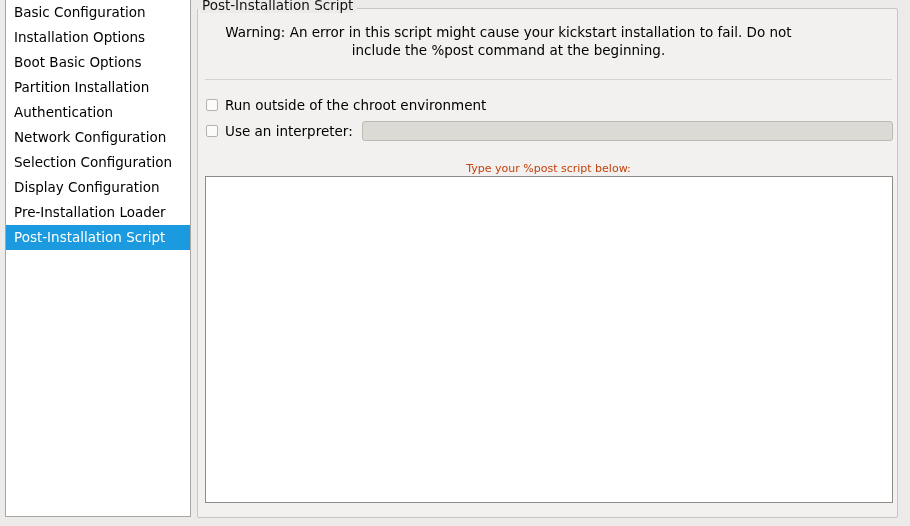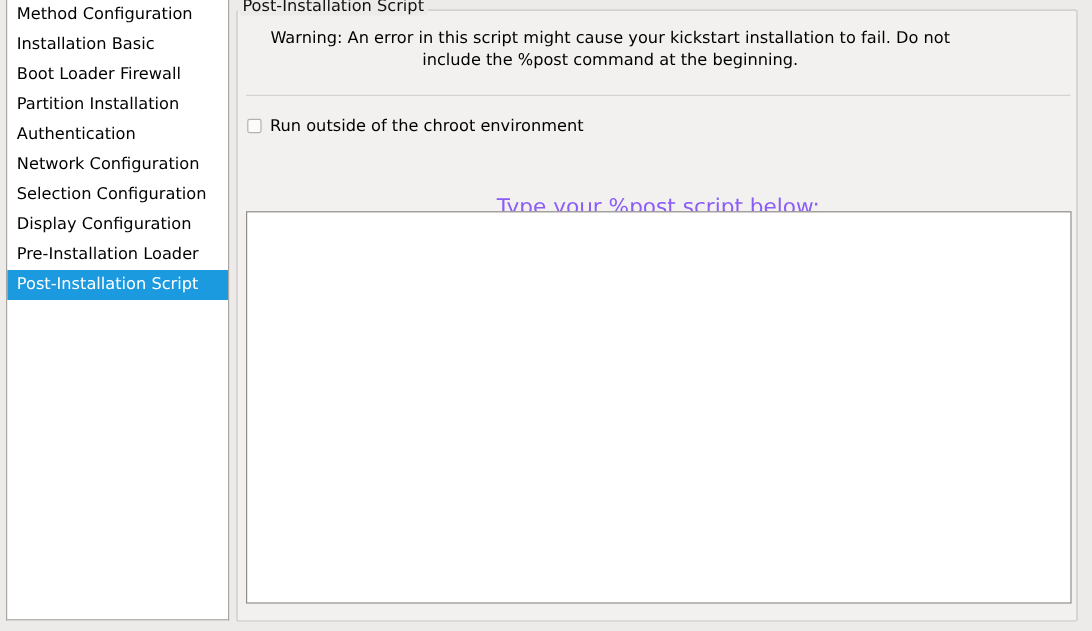--- a/index.html
+++ b/index.html
@@ -167,22 +167,22 @@
     outline: none;
   }
 
   
   .script-label {
     position: absolute;
     left: 8px;
     top: 153px;
     width: 685px;
     text-align: center;
-    font-size: 18px;
-    color: #8b5cf6;
+    font-size: 11px;
+    color: #c2410c;
   }
 
   
   .script-area {
     position: absolute;
     left: 7px;
     top: 167px;
     width: 688px;
     height: 327px;
     box-sizing: border-box;
@@ -197,23 +197,23 @@
     overflow: auto;
   }
 </style>
 </head>
 <body>
 
 <div id="app">
 
   <div class="sidebar-frame">
     <ul class="sidebar-list" id="sidebar-list">
-        <li class="sidebar-item">Method Configuration</li>
-        <li class="sidebar-item">Installation Basic</li>
-        <li class="sidebar-item">Boot Loader Firewall</li>
+        <li class="sidebar-item">Basic Configuration</li>
+        <li class="sidebar-item">Installation Options</li>
+        <li class="sidebar-item">Boot Basic Options</li>
         <li class="sidebar-item">Partition Installation</li>
         <li class="sidebar-item">Authentication</li>
         <li class="sidebar-item">Network Configuration</li>
         <li class="sidebar-item">Selection Configuration</li>
         <li class="sidebar-item">Display Configuration</li>
         <li class="sidebar-item">Pre-Installation Loader</li>
         <li class="sidebar-item selected">Post-Installation Script</li>
       </ul>
   </div>
 
@@ -224,20 +224,25 @@
 
       <div class="warning-text">Warning: An error in this script might cause your kickstart installation to fail. Do not include the %post command at the beginning.</div>
 
       <div class="hsep"></div>
 
       <div class="check-row row1">
         <span class="checkbox"></span>
         <span class="check-label">Run outside of the chroot environment</span>
       </div>
 
+      <div class="check-row row2">
+        <span class="checkbox"></span>
+        <span class="check-label">Use an interpreter:</span>
+        <input class="interp-input" type="text" disabled="" placeholder="" style="">
+      </div>
 
       <div class="script-label">Type your %post script below:</div>
 
       <textarea class="script-area" spellcheck="false" placeholder="" style=""></textarea>
 
     </div>
   </div>
 
   <div class="groupbox-title">Post-Installation Script</div>
 

